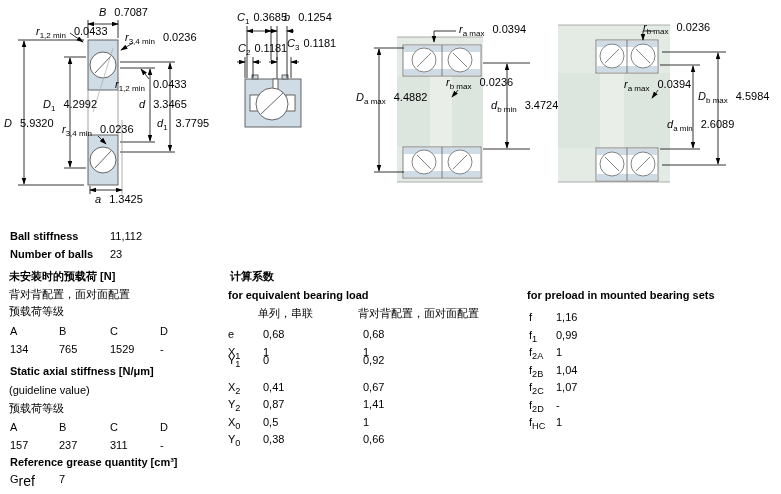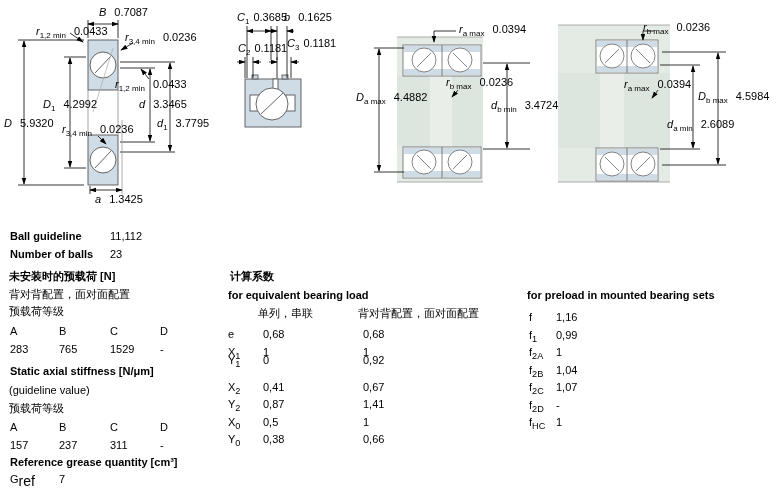--- a/index.html
+++ b/index.html
@@ -170,50 +170,50 @@
 <div class="lbl" style="left:125px;top:32px"><i>r</i><sub>3,4 min</sub><span class="v">0.0236</span></div>
 <div class="lbl" style="left:115px;top:79px"><i>r</i><sub>1,2 min</sub><span class="v">0.0433</span></div>
 <div class="lbl" style="left:43px;top:99px"><i>D</i><sub>1</sub><span class="v">4.2992</span></div>
 <div class="lbl" style="left:139px;top:99px"><i>d</i><span class="v">3.3465</span></div>
 <div class="lbl" style="left:4px;top:118px"><i>D</i><span class="v">5.9320</span></div>
 <div class="lbl" style="left:62px;top:124px"><i>r</i><sub>3,4 min</sub><span class="v">0.0236</span></div>
 <div class="lbl" style="left:157px;top:118px"><i>d</i><sub>1</sub><span class="v">3.7795</span></div>
 <div class="lbl" style="left:95px;top:194px"><i>a</i><span class="v">1.3425</span></div>
 
 <div class="lbl" style="left:237px;top:12px"><i>C</i><sub>1</sub><span class="v2">0.3685</span></div>
-<div class="lbl" style="left:284px;top:12px"><i>b</i><span class="v">0.1625</span></div>
+<div class="lbl" style="left:284px;top:12px"><i>b</i><span class="v">0.1254</span></div>
 <div class="lbl" style="left:238px;top:43px"><i>C</i><sub>2</sub><span class="v2">0.1181</span></div>
 <div class="lbl" style="left:287px;top:38px"><i>C</i><sub>3</sub><span class="v2">0.1181</span></div>
 
 <div class="lbl" style="left:459px;top:24px"><i>r</i><sub>a max</sub><span class="v">0.0394</span></div>
 <div class="lbl" style="left:356px;top:92px"><i>D</i><sub>a max</sub><span class="v">4.4882</span></div>
 <div class="lbl" style="left:446px;top:77px"><i>r</i><sub>b max</sub><span class="v">0.0236</span></div>
 <div class="lbl" style="left:491px;top:100px"><i>d</i><sub>b min</sub><span class="v">3.4724</span></div>
 
 <div class="lbl" style="left:643px;top:22px"><i>r</i><sub>b max</sub><span class="v">0.0236</span></div>
 <div class="lbl" style="left:624px;top:79px"><i>r</i><sub>a max</sub><span class="v">0.0394</span></div>
 <div class="lbl" style="left:698px;top:91px"><i>D</i><sub>b max</sub><span class="v">4.5984</span></div>
 <div class="lbl" style="left:667px;top:119px"><i>d</i><sub>a min</sub><span class="v">2.6089</span></div>
 
-<div class="lbl b" style="left:10px;top:231px">Ball guideline</div>
+<div class="lbl b" style="left:10px;top:231px">Ball stiffness</div>
 <div class="lbl" style="left:110px;top:231px">11,112</div>
 <div class="lbl b" style="left:10px;top:249px">Number of balls</div>
 <div class="lbl" style="left:110px;top:249px">23</div>
 
 <div class="lbl b" style="left:9px;top:271px">未安装时的预载荷 [N]</div>
 <div class="lbl" style="left:9px;top:289px">背对背配置，面对面配置</div>
 <div class="lbl" style="left:9px;top:306px">预载荷等级</div>
 <div class="row" style="left:10px;top:325px;width:200px">
   <span class="t0">A</span>
     <span class="t1">B</span>
     <span class="t2">C</span>
     <span class="t3">D</span>
 </div>
 <div class="row" style="left:10px;top:343px;width:200px">
-  <span class="t0">283</span>
+  <span class="t0">134</span>
     <span class="t1">765</span>
     <span class="t2">1529</span>
     <span class="t3">-</span>
 </div>
 
 <div class="lbl b" style="left:10px;top:366px">Static axial stiffness [N/μm]</div>
 <div class="lbl" style="left:9px;top:385px">(guideline value)</div>
 <div class="lbl" style="left:9px;top:403px">预载荷等级</div>
 <div class="row" style="left:10px;top:421px;width:200px">
   <span class="t0">A</span>

